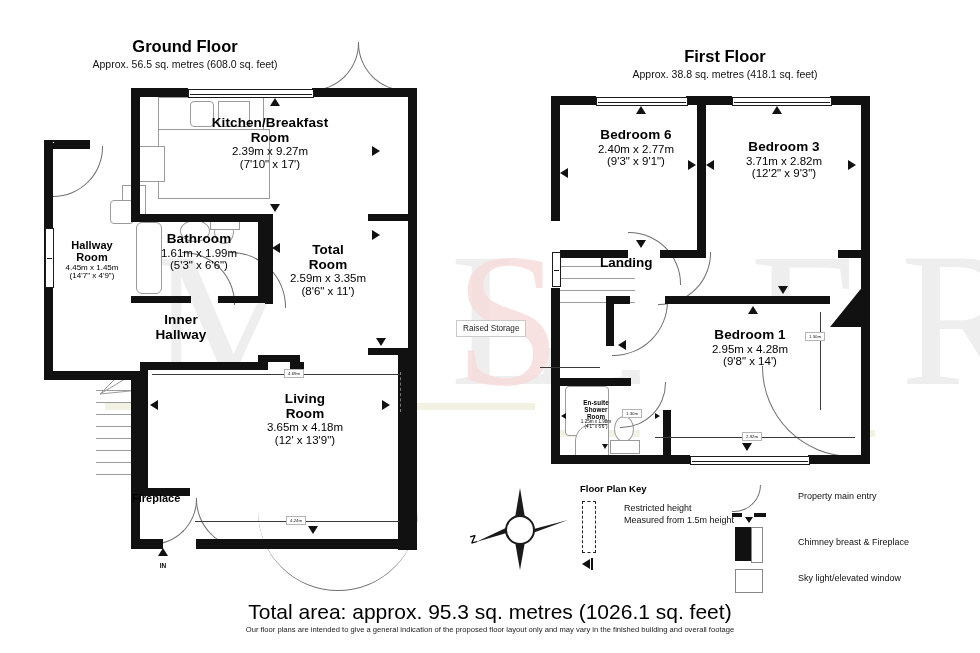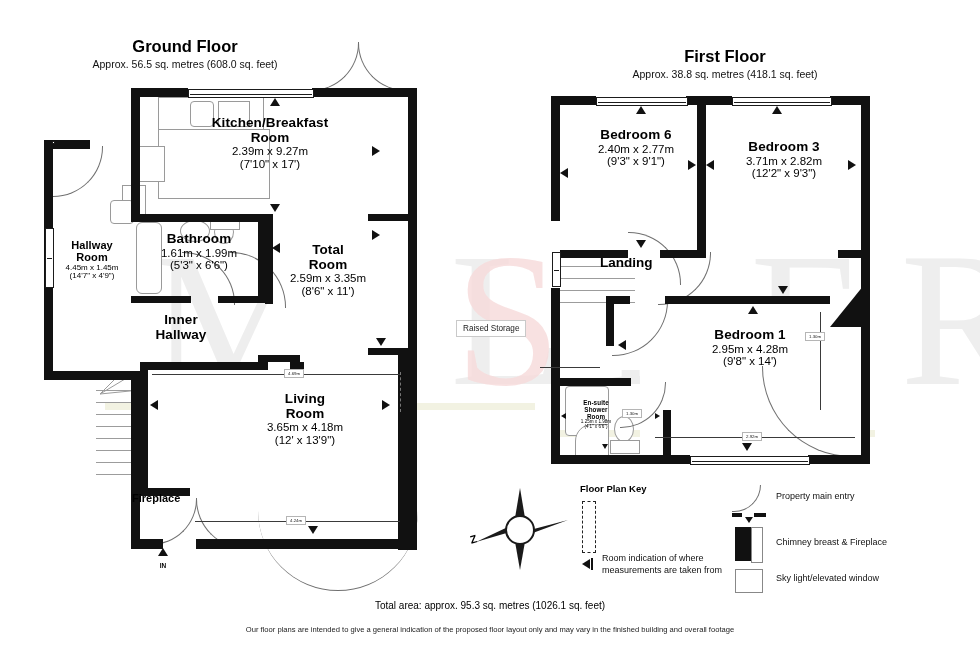--- a/index.html
+++ b/index.html
@@ -46,23 +46,23 @@
   .swing{position:absolute;border:1px solid #6f6f6f;border-radius:50%;z-index:14;}
   
   .wm{position:absolute;z-index:2;pointer-events:none;
       font-family:"Liberation Serif","DejaVu Serif",serif;
       font-size:190px;color:#eeeeee;letter-spacing:34px;line-height:1;font-weight:400;}
   .wm-red{position:absolute;z-index:3;font-family:"Liberation Serif",serif;
       font-size:190px;color:#f7dcdc;line-height:1;pointer-events:none;}
   .band{position:absolute;height:7px;background:#f2f2e2;z-index:4;}
   
   .key-title{font-size:9.5px;font-weight:bold;}
-  .key-txt{font-size:9px;line-height:1.32;color:#111;}
-  
-  .total{font-size:10px;text-align:center;width:100%;}
+  .key-txt{font-size:9px;line-height:1.32;color:#111;margin-left:22px;}
+  
+  .total{font-size:21px;text-align:center;width:100%;}
   .disc{font-size:7.6px;text-align:center;width:100%;color:#222;}
   .rs-tag{position:absolute;border:1px solid #c9c9c9;background:#fff;font-size:8.2px;
           padding:3px 6px;z-index:34;white-space:nowrap;color:#222;}
   .in-lbl{font-size:6.5px;font-weight:bold;text-align:center;position:absolute;z-index:36;}
   .stair-line{position:absolute;background:#9c9c9c;height:1px;z-index:13;}
 </style>
 </head>
 <body>
 
 <div class="wm abs" style="left:150px;top:225px;">
@@ -350,30 +350,30 @@
     <polygon points="100,34 62,44 52,44 62,48" fill="#1a1a1a"></polygon>
     <circle cx="52" cy="44" r="14" fill="#fff" stroke="#1a1a1a" stroke-width="2"></circle>
   </svg>
   <div class="abs" style="left:2px;top:47px;font-size:11px;font-weight:bold;transform:rotate(-15deg);">Z</div>
 </div>
 
 <div class="abs" style="left:580px;top:483px;width:370px;height:100px;z-index:40;">
   <div class="key-title" style="position:absolute;left:0;top:0;">Floor Plan Key</div>
 
   <div class="abs" style="left:2px;top:18px;width:12px;height:50px;border:1px dashed #222;background:#fff;"></div>
+  <div class="key-txt abs" style="left:22px;top:20px;width:180px;">
+    <div>Restricted height</div>
+    <div>Measured from 1.5m height</div>
+  </div>
 
   <div class="abs" style="left:2px;top:74px;">
     <svg width="14" height="14" viewBox="0 0 14 14">
       <polygon points="0,7 8,2 8,12" fill="#111"></polygon>
         <rect x="9" y="1" width="2" height="12" fill="#111"></rect>
     </svg>
-  </div>
-  <div class="key-txt abs" style="left:22px;top:70px;width:200px;">
-    <div>Room indication of where</div>
-    <div>measurements are taken from</div>
   </div>
 
   <div class="abs" style="left:152px;top:2px;width:34px;height:32px;">
     <div style="position:absolute;left:0;top:0;width:28px;height:26px;border:1px solid #6f6f6f;border-top:none;border-left:none;border-radius:0 0 28px 0;"></div>
     <div style="position:absolute;left:0;bottom:0;width:10px;height:4px;background:#111;"></div>
     <div style="position:absolute;left:22px;bottom:0;width:12px;height:4px;background:#111;"></div>
     <div style="position:absolute;left:13px;bottom:-6px;width:0;height:0;border-left:4px solid transparent;border-right:4px solid transparent;border-top:6px solid #111;"></div>
     <div style="position:absolute;left:11px;bottom:-16px;font-size:5px;font-weight:bold;">IN</div>
   </div>
   <div class="key-txt abs" style="left:196px;top:8px;width:170px;">Property main entry</div>

